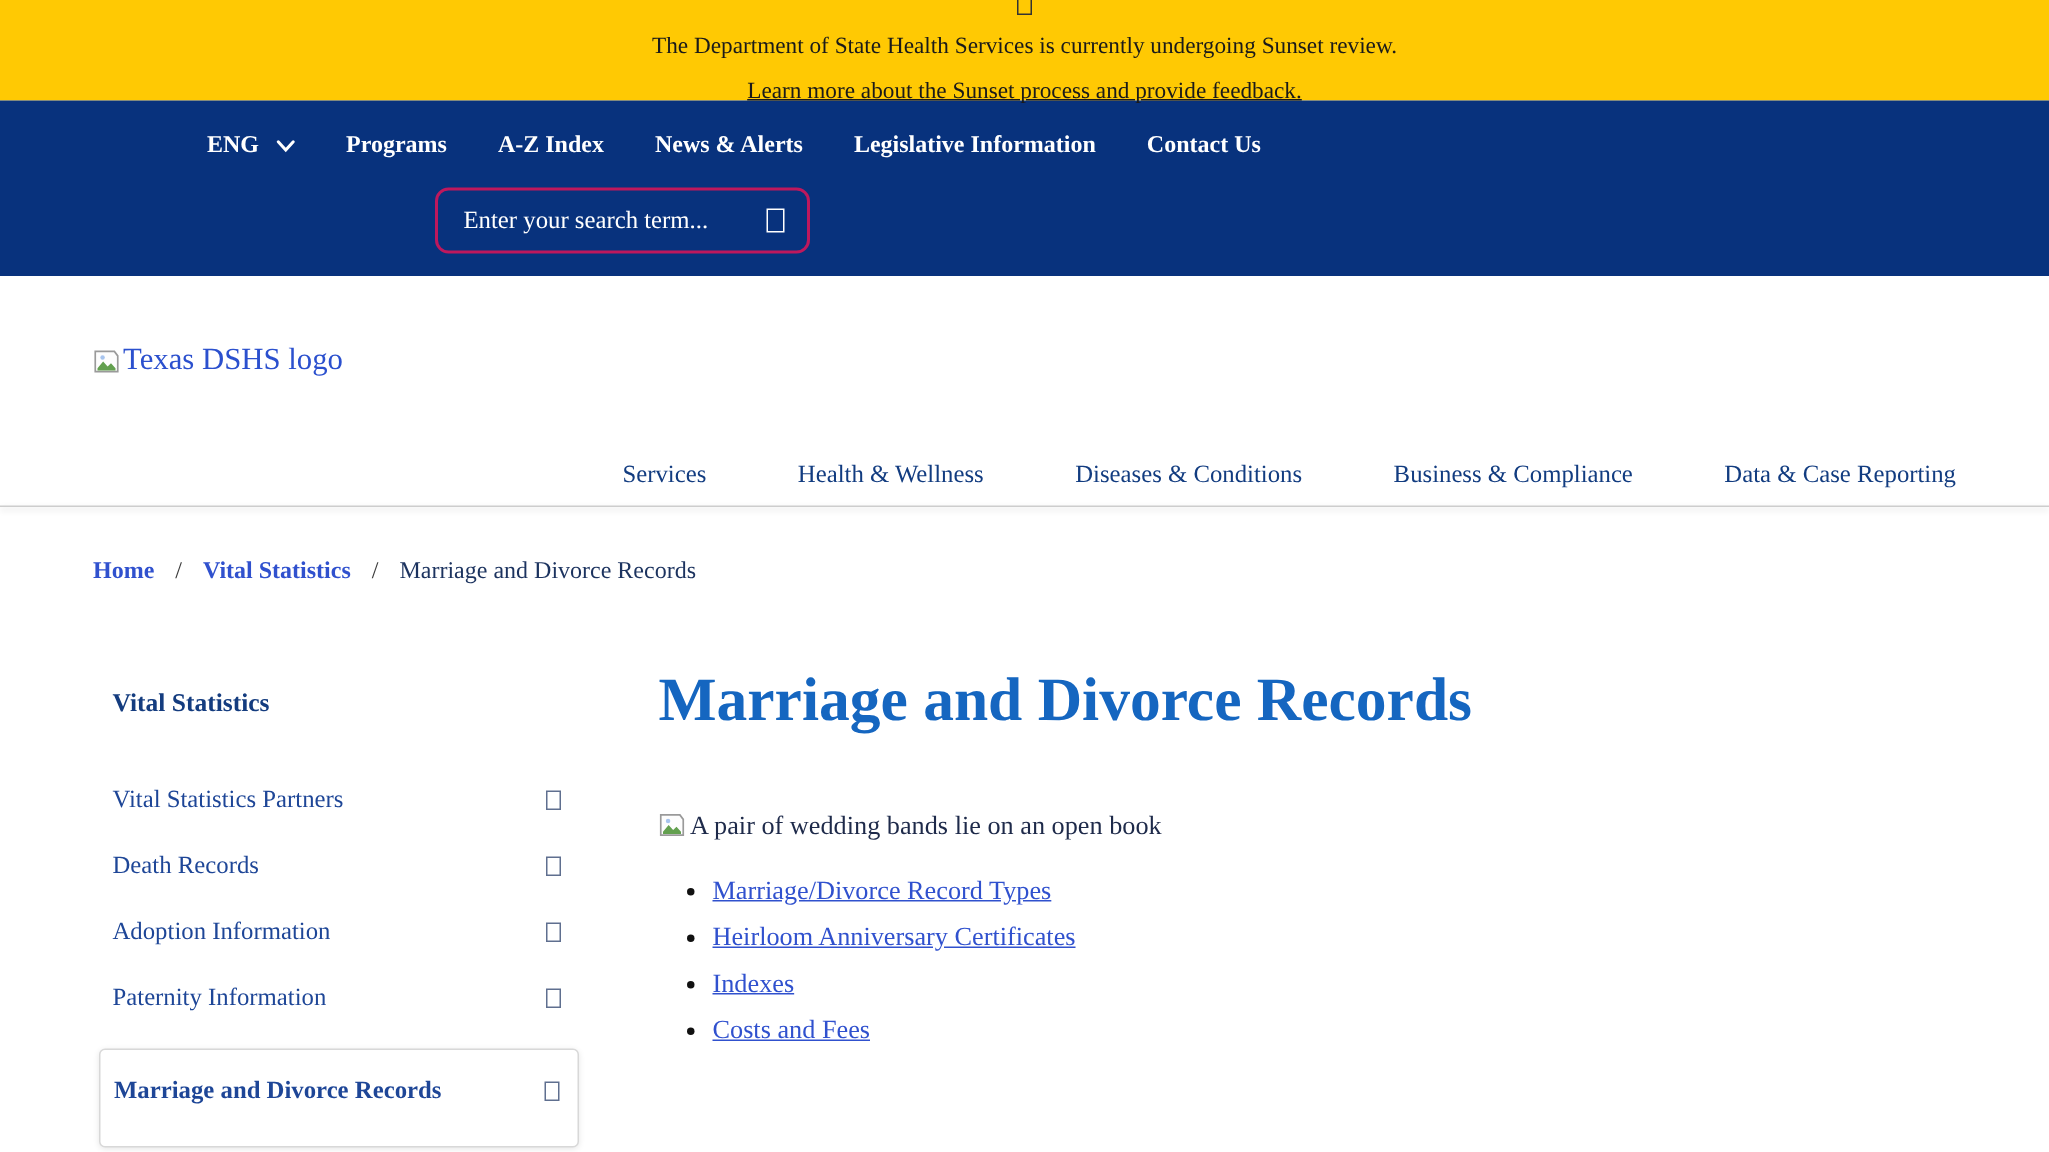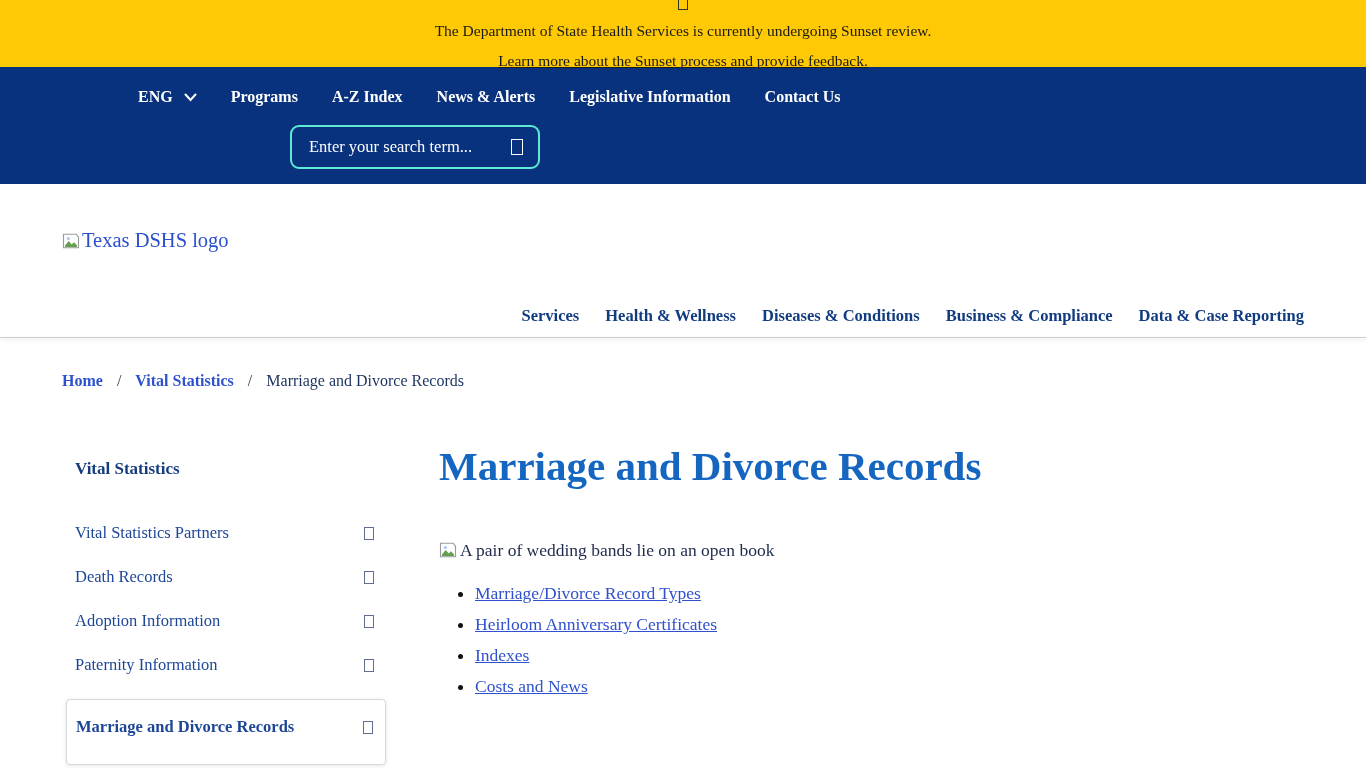--- a/index.html
+++ b/index.html
@@ -15,34 +15,34 @@
   .alert-banner { background: var(--banner-bg); height: 67px; display: flex; align-items: center; }
   .alert-inner { display: flex; align-items: center; gap: 12px; font-size: 15.5px; color: var(--banner-text); }
   .tofu { display: inline-block; width: 10px; height: 13px; border: 1px solid #333; flex: 0 0 auto; }
   .alert-link { color: inherit; text-decoration: underline; cursor: pointer; }
 
   
   .utility-bar { background: var(--bar-bg); height: 117px; color: #fff; }
   .utility-nav { display: flex; align-items: center; gap: 34px; padding: 21px 0 0 76px; font-weight: bold; font-size: 16px; }
   .lang { display: flex; align-items: center; gap: 11px; cursor: pointer; }
   .utility-nav a { color: #fff; text-decoration: none; cursor: pointer; }
-  .search-box { margin: 19px 0 0 228px; width: 250px; height: 44px; border: 2px solid #5eead4; border-radius: 9px;
+  .search-box { margin: 19px 0 0 228px; width: 250px; height: 44px; border: 2px solid #be185d; border-radius: 9px;
     display: flex; align-items: center; padding: 0 15px; gap: 8px; }
   .search-box input { flex: 1; min-width: 0; background: transparent; border: none; outline: none;
     color: #fff; font-size: 16.5px; font-family: inherit; }
   .search-box input::placeholder { color: #fff; opacity: 1; }
   .tofu-white { display: inline-block; width: 12px; height: 16px; border: 1px solid #fff; flex: 0 0 auto; cursor: pointer; }
 
   
   .site-header { height: 129px; background: #fff; }
   .header-inner { display: flex; margin-top: 24px; }
   .logo { display: flex; align-items: flex-start; gap: 2px; padding-top: 21px; color: var(--logo-link);
     font-size: 20.5px; cursor: pointer; text-decoration: none; }
   .logo svg { margin-top: 3px; }
-  .main-nav { margin-left: auto; display: flex; gap: 26px; padding-top: 54px; font-weight: bold; font-size: 16.5px; }
+  .main-nav { margin-left: auto; display: flex; gap: 61px; padding-top: 54px; font-weight: normal; font-size: 16.5px; }
   .main-nav a { color: var(--header-nav); text-decoration: none; cursor: pointer; white-space: nowrap; }
   .header-divider { height: 1px; background: #cdcdcd; box-shadow: 0 2px 4px rgba(0,0,0,0.18); }
 
   
   .breadcrumb { padding-top: 34px; font-size: 16px; display: flex; gap: 14px; align-items: baseline; }
   .breadcrumb a { color: var(--link-blue); text-decoration: none; cursor: pointer; font-weight: bold; }
   .breadcrumb .sep { color: #3a3a3a; }
   .breadcrumb .current { color: var(--breadcrumb-current); }
 
   
@@ -187,18 +187,18 @@
 
           <li>
             <a>Heirloom Anniversary Certificates</a>
           </li>
 
           <li>
             <a>Indexes</a>
           </li>
 
           <li>
-            <a>Costs and News</a>
+            <a>Costs and Fees</a>
           </li>
         </ul>
     </main>
   </div>
 </div>
 
 </body></html>

